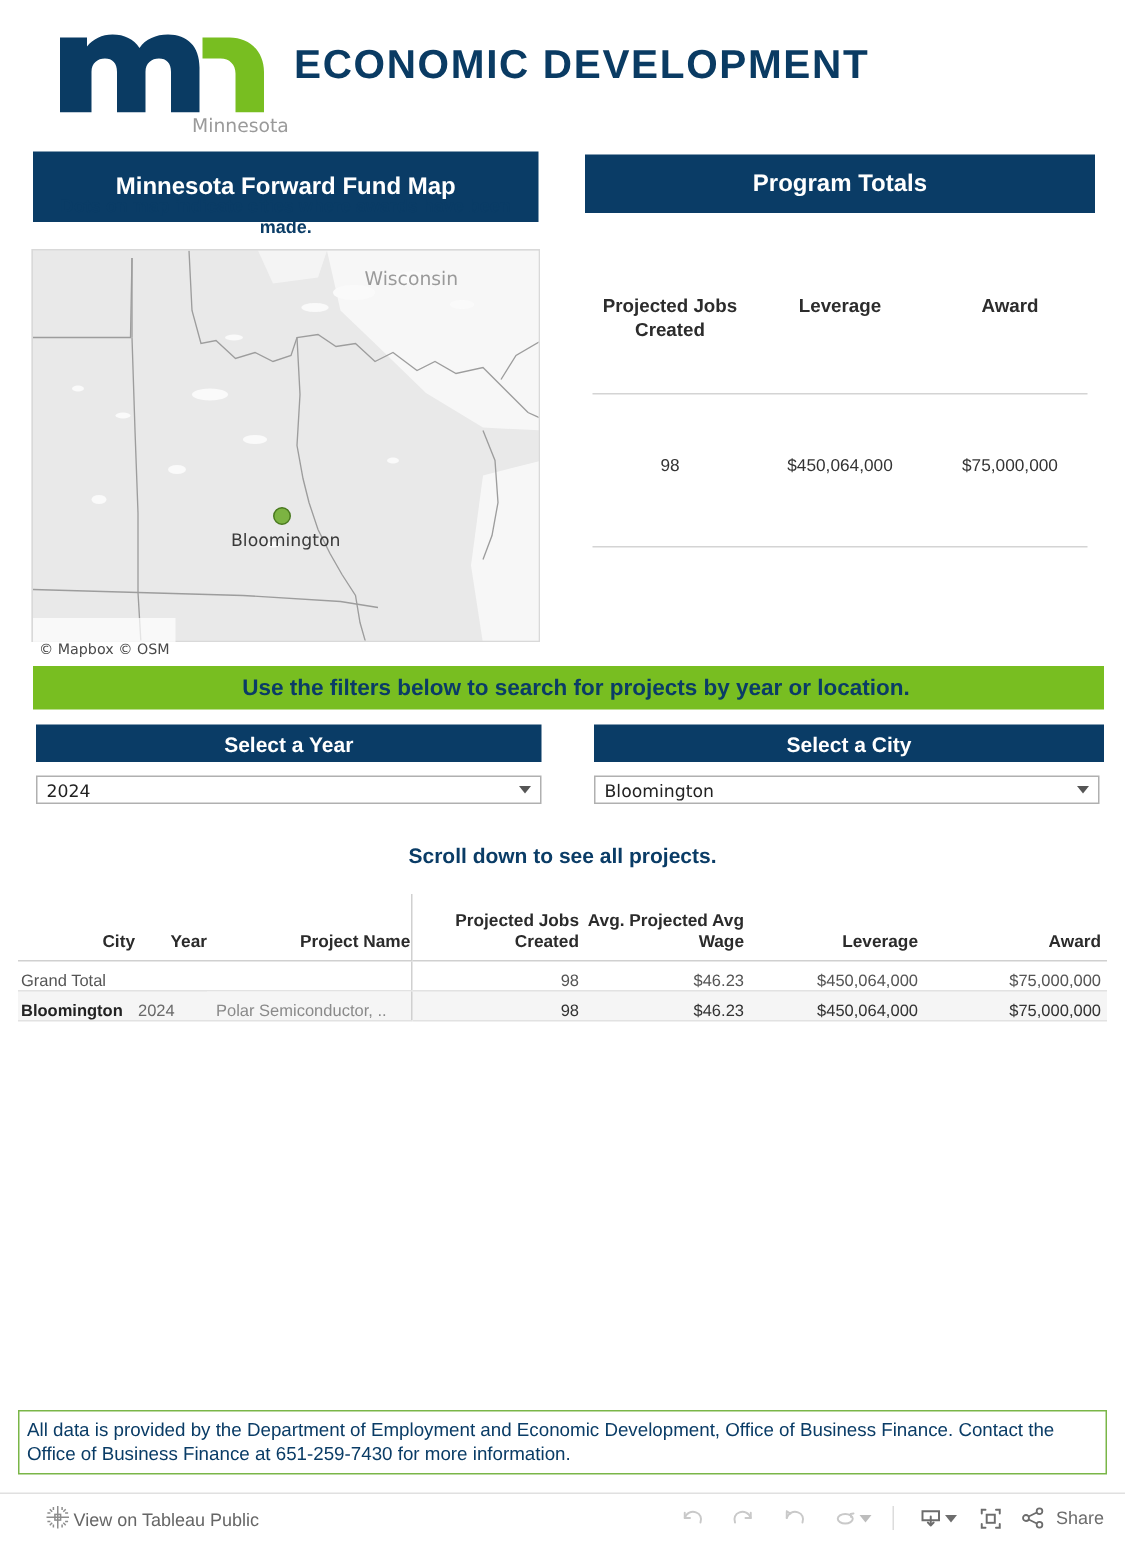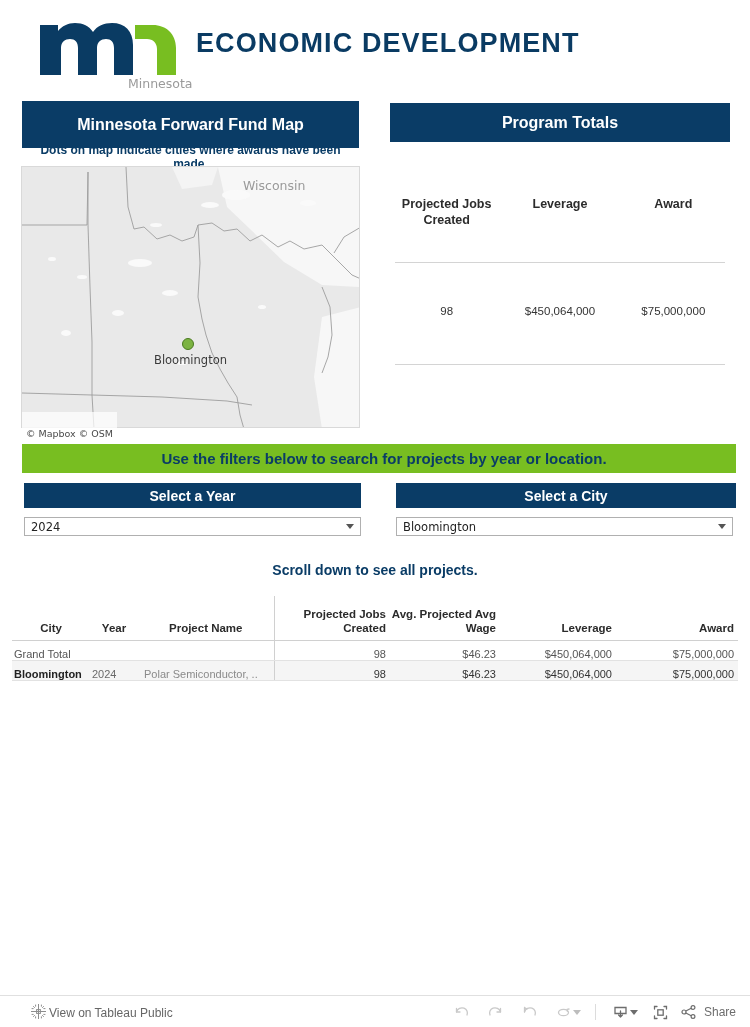--- a/index.html
+++ b/index.html
@@ -38,21 +38,21 @@
     text-align: center;
   }
   #map-title   { left: 22px;  top: 101px; width: 337px; height: 47px; font-size: 16px; }
   #totals-title{ left: 390px; top: 103px; width: 340px; height: 39px; font-size: 16px; }
   #year-title  { left: 24px;  top: 483px; width: 337px; height: 25px; font-size: 14px; }
   #city-title  { left: 396px; top: 483px; width: 340px; height: 25px; font-size: 14px; }
 
   .map-subtitle {
     position: absolute; left: 22px; top: 131px; width: 337px;
     text-align: center; color: #0a3c66; font-weight: bold;
-    font-size: 12px; line-height: 1.15; margin-top: 13px;
+    font-size: 12px; line-height: 1.15;
   }
 
   
   .map-frame {
     position: absolute; left: 21px; top: 166px; width: 339px; height: 262px;
     border: 1px solid #d9d9d9; background: #e8e8e8; overflow: hidden;
   }
   .map-svg { position:absolute; left:0; top:0; width:339px; height:262px; display:block; }
   .map-label {
     position: absolute; color: #9a9a9a; font-size: 12.5px;
@@ -128,21 +128,21 @@
   
   .table-wrap { position: absolute; left: 12px; top: 596px; width: 726px; }
   table.data { width: 726px; border-collapse: collapse; font-size: 11px; color: #333; }
   table.data th, table.data td {
     padding: 0; font-weight: normal; vertical-align: bottom;
   }
   table.data thead th {
     height: 44px; font-weight: bold; color: #2b2b2b; font-size: 11.5px;
     padding-bottom: 4px; border-bottom: 1px solid #d0d0d0; line-height: 1.2;
   }
-  table.data thead th.left { text-align: center; }
+  table.data thead th.left { text-align: right; }
   table.data thead th.right { text-align: right; padding-right: 4px; }
   table.data thead th.sep { border-left: 1px solid #d0d0d0; }
   table.data tbody td { height: 20px; border-bottom: 1px solid #e2e2e2; font-size: 11px; }
   table.data tbody td.left { text-align: left; padding-left: 2px; }
   table.data tbody td.num { text-align: right; padding-right: 4px; }
   table.data tbody tr.total td { color: #555; }
   table.data tbody tr.detail { background: #f5f5f5; }
   table.data tbody tr.detail td.city { font-weight: bold; color: #222; }
   table.data tbody tr.detail td.year { color: #6a6a6a; }
   table.data tbody tr.detail td.proj {
@@ -315,20 +315,21 @@
           <td class="left proj">Polar Semiconductor, ..</td>
           <td class="num sep">98</td>
           <td class="num">$46.23</td>
           <td class="num">$450,064,000</td>
           <td class="num">$75,000,000</td>
         </tr>
       </tbody>
     </table>
   </div>
 
+  <div class="footnote">All data is provided by the Department of Employment and Economic Development, Office of Business Finance. Contact the Office of Business Finance at 651-259-7430 for more information.</div>
 
   <div class="tb-toolbar">
     <div class="tb-left">
       <svg width="17" height="17" viewBox="0 0 17 17">
         <g stroke="#8d8d8d" stroke-width="1" fill="none">
           <path d="M8.5 1 v15 M1 8.5 h15"></path>
           <path d="M8.5 4.2 h0 M4.2 8.5 h0"></path>
           <path d="M3.2 3.2 l1.6 1.6 M13.8 3.2 l-1.6 1.6 M3.2 13.8 l1.6 -1.6 M13.8 13.8 l-1.6 -1.6"></path>
           <path d="M8.5 3 h0"></path>
           <rect x="6.6" y="6.6" width="3.8" height="3.8"></rect>

